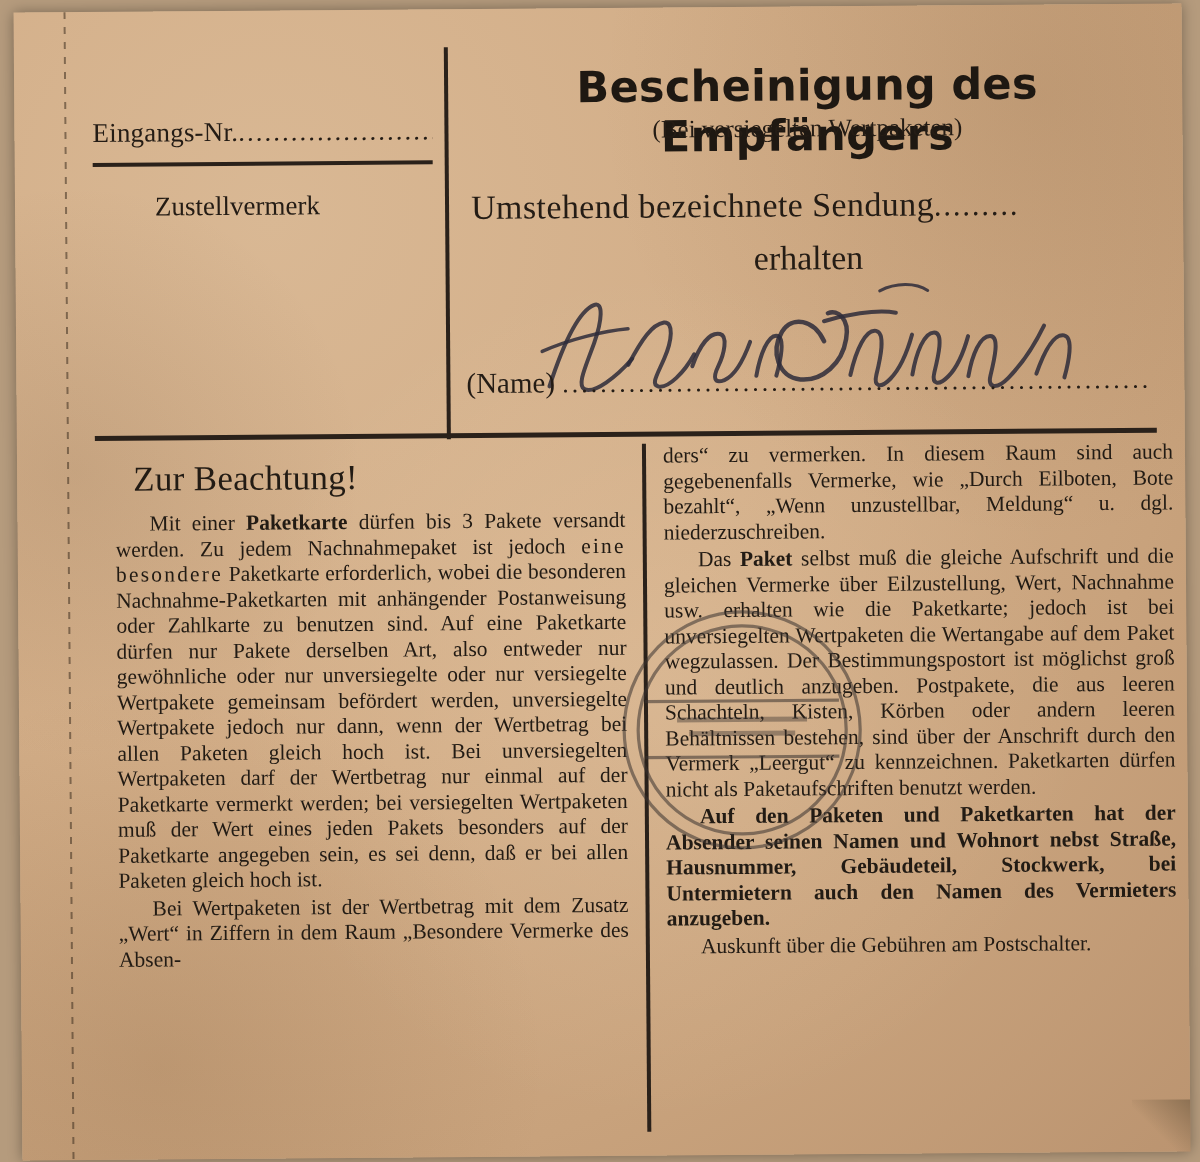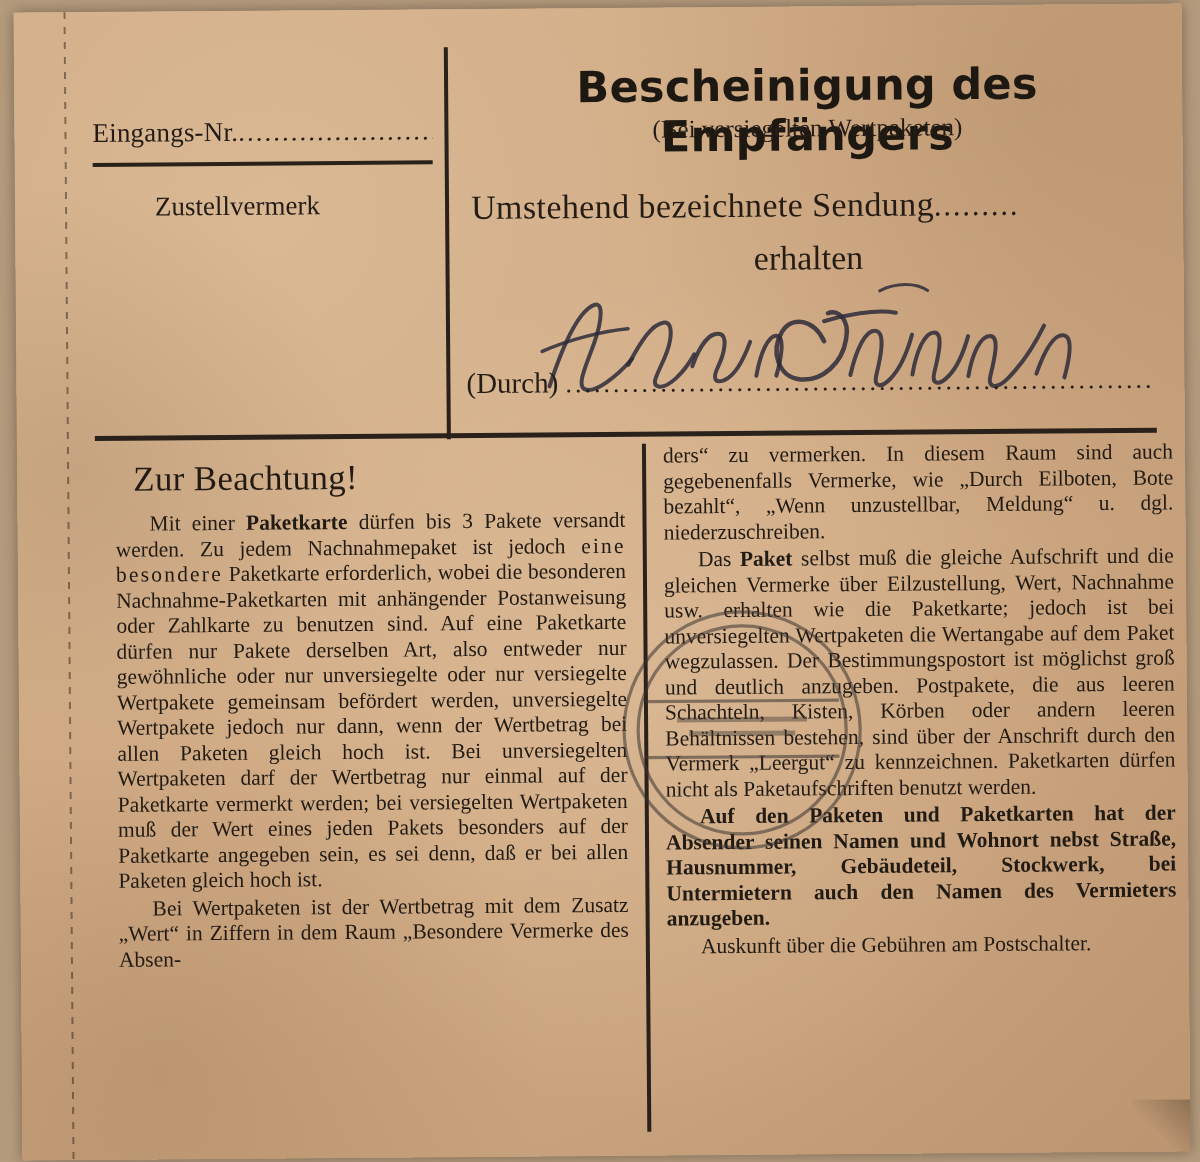--- a/index.html
+++ b/index.html
@@ -295,21 +295,21 @@
             <path d="M326 96 C 332 70, 342 50, 352 52 C 362 54, 356 80, 352 96 C 349 108, 356 110, 366 100 C 378 88, 384 70, 388 56" stroke-width="4"></path>
             <path d="M388 96 C 392 74, 400 54, 410 54 C 420 54, 414 78, 410 94 C 407 106, 414 108, 424 98 C 434 88, 440 72, 444 58" stroke-width="4"></path>
             <path d="M444 98 C 448 76, 456 58, 466 58 C 476 58, 470 82, 466 98 C 463 110, 472 112, 484 100 C 500 84, 512 64, 520 48" stroke-width="4"></path>
             <path d="M512 96 C 520 74, 530 56, 540 58 C 550 60, 544 86, 540 100" stroke-width="4"></path>
             <path d="M356 12 C 372 4, 392 4, 404 12" stroke-width="3"></path>
           </g>
         </svg>
       </div>
 
       <div class="name-row">
-        <span>(Durch)</span>
+        <span>(Name)</span>
         <span class="dots">..............................................................</span>
       </div>
     </div>
 
     <div class="main-rule"></div>
 
     <div class="columns">
       <div class="col-divider"></div>
 
       <div class="col col-left">

